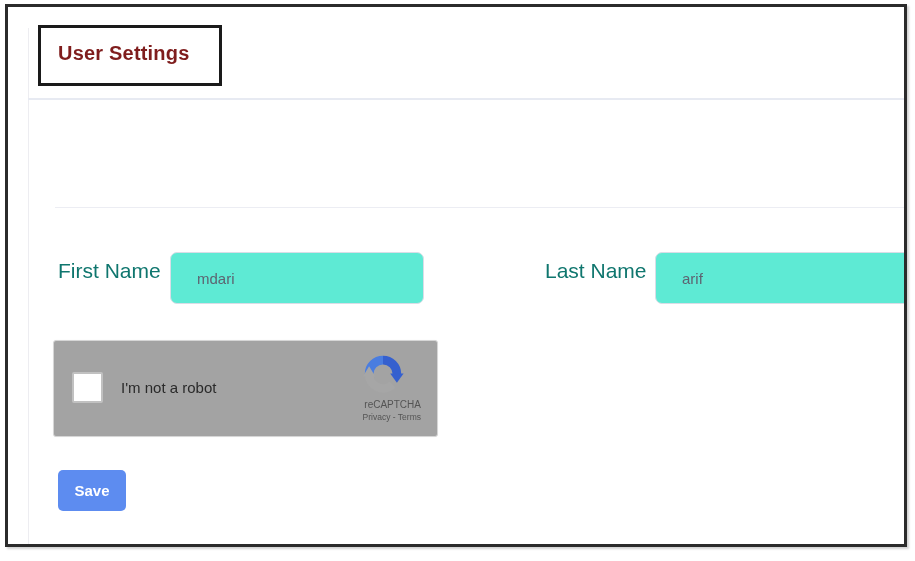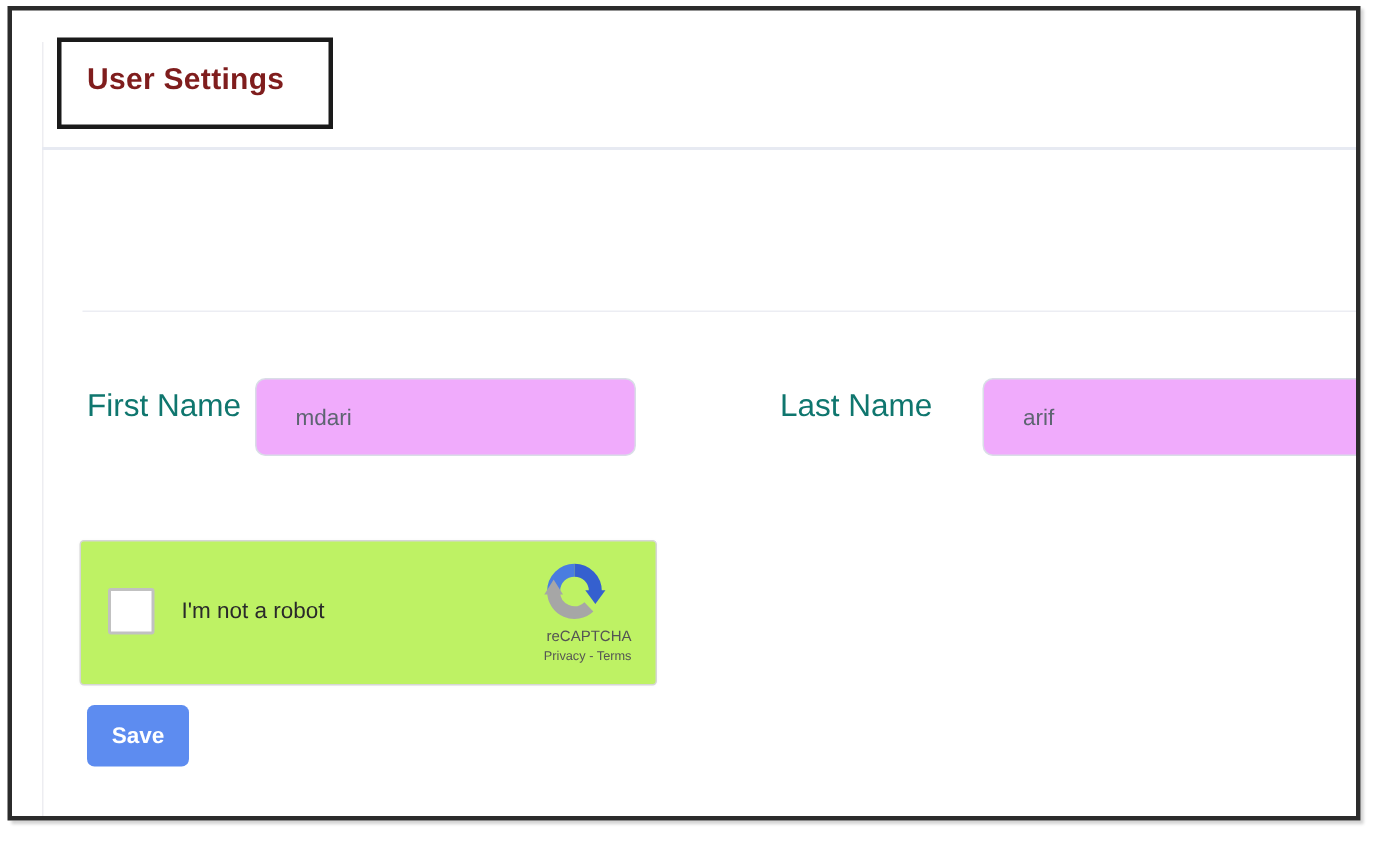--- a/index.html
+++ b/index.html
@@ -41,34 +41,34 @@
   .section-divider {
     position: absolute; left: 47px; top: 200px; right: 0; height: 1px;
     background: #ecedf3;
   }
 
   
   .field-label {
     position: absolute; top: 252px; font-size: 21px; color: #0f766e;
   }
   .label-first { left: 50px; }
-  .label-last { left: 512px; text-align: center; }
+  .label-last { left: 537px; text-align: center; }
   .text-input {
     position: absolute; top: 245px; height: 52px;
-    border: 1px solid #d9dde7; border-radius: 7px; background: #f0abfc;
+    border: 1px solid #d9dde7; border-radius: 7px; background: #5eead4;
     padding: 0 12px 0 26px; font-size: 15px; color: #5d6471; outline: none;
     font-family: "Liberation Sans", "DejaVu Sans", sans-serif;
   }
   .input-first { left: 162px; width: 254px; }
   .input-last  { left: 647px; width: 262px; }
 
   
   .recaptcha {
-    position: absolute; left: 45px; top: 353px; width: 385px; height: 97px;
-    background: #bef264; border: 1px solid #d6d6d6; border-radius: 3px;
+    position: absolute; left: 45px; top: 333px; width: 385px; height: 97px;
+    background: #a3a3a3; border: 1px solid #d6d6d6; border-radius: 3px;
     box-shadow: 0 0 2px rgba(0,0,0,0.03);
   }
   .recaptcha-checkbox {
     position: absolute; left: 18px; top: 31px; width: 31px; height: 31px;
     background: #ffffff; border: 2px solid #c1c1c1; border-radius: 2px;
     cursor: pointer;
   }
   .recaptcha-label {
     position: absolute; left: 67px; top: 38px; font-size: 15px; color: #2a2a2a;
     font-family: "Liberation Sans", sans-serif;

